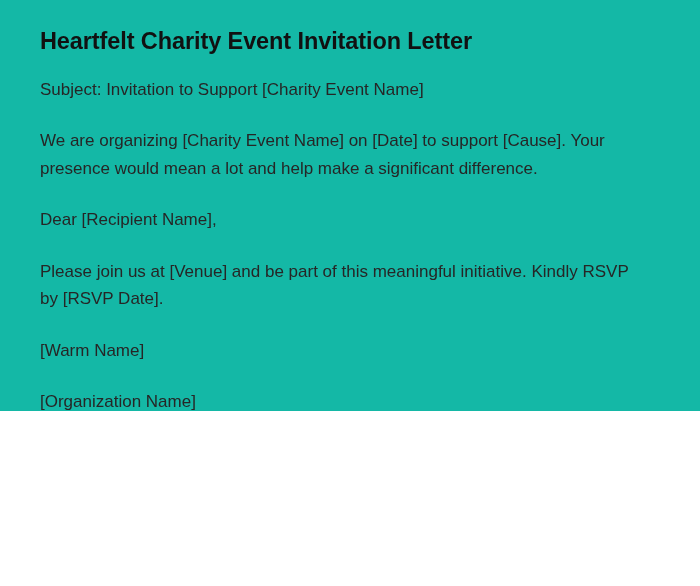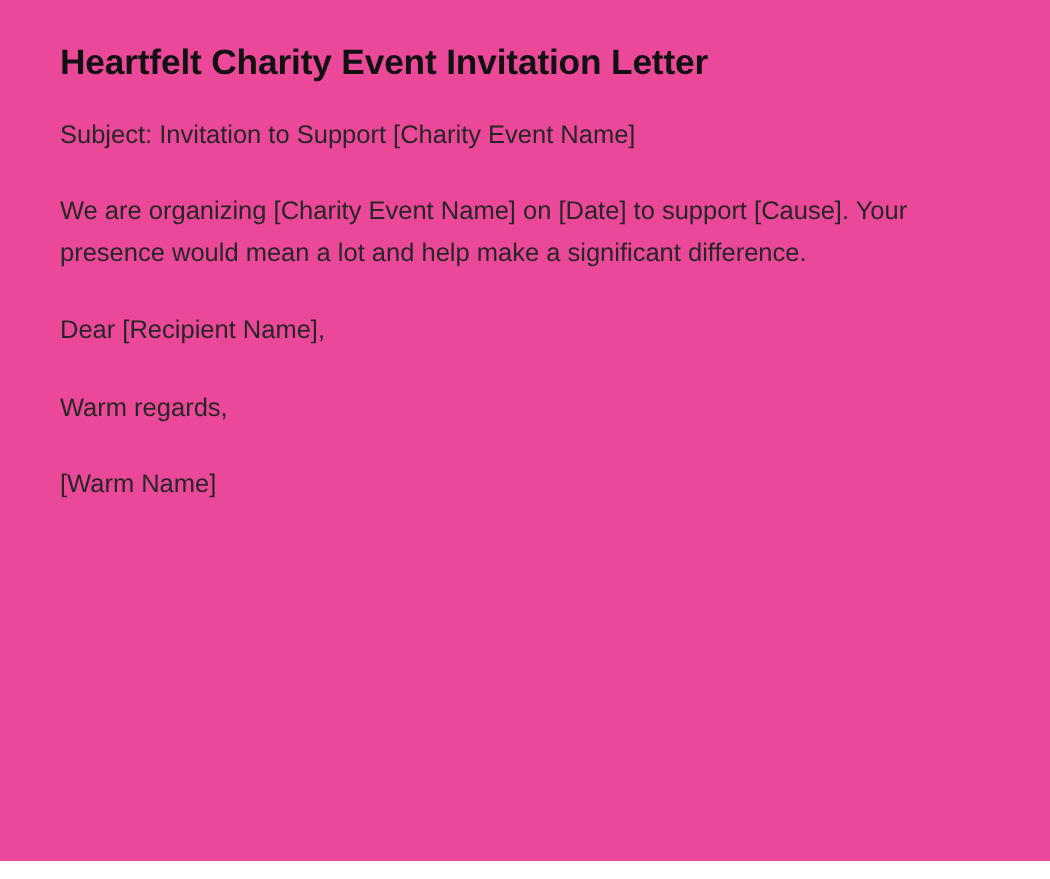--- a/index.html
+++ b/index.html
@@ -10,23 +10,23 @@
     width: 700px;
     height: 586px;
     background: #ffffff;
     font-family: "Liberation Sans", sans-serif;
     color: #1b1b1b;
     overflow: hidden;
   }
   .page {
     box-sizing: border-box;
     width: 700px;
-    height: 574px;
+    height: 411px;
     padding: 26px 40px 0 40px;
-    background: #ec4899;
+    background: #14b8a6;
   }
   .doc-title {
     font-size: 23.5px;
     font-weight: bold;
     line-height: 1.3;
     letter-spacing: -0.1px;
     color: #111111;
     margin: 0 0 19px 0;
   }
   .para {
@@ -40,15 +40,16 @@
 </style>
 </head>
 <body>
 
 <div class="page">
   <h1 class="doc-title">Heartfelt Charity Event Invitation Letter</h1>
 
   <p class="para">Subject: Invitation to Support [Charity Event Name]</p>
   <p class="para">We are organizing [Charity Event Name] on [Date] to support [Cause]. Your presence would mean a lot and help make a significant difference.</p>
   <p class="para">Dear [Recipient Name],</p>
-  <p class="para">Warm regards,</p>
+  <p class="para">Please join us at [Venue] and be part of this meaningful initiative. Kindly RSVP by [RSVP Date].</p>
   <p class="para">[Warm Name]</p>
+  <p class="para">[Organization Name]</p>
 </div>
 
 </body></html>

